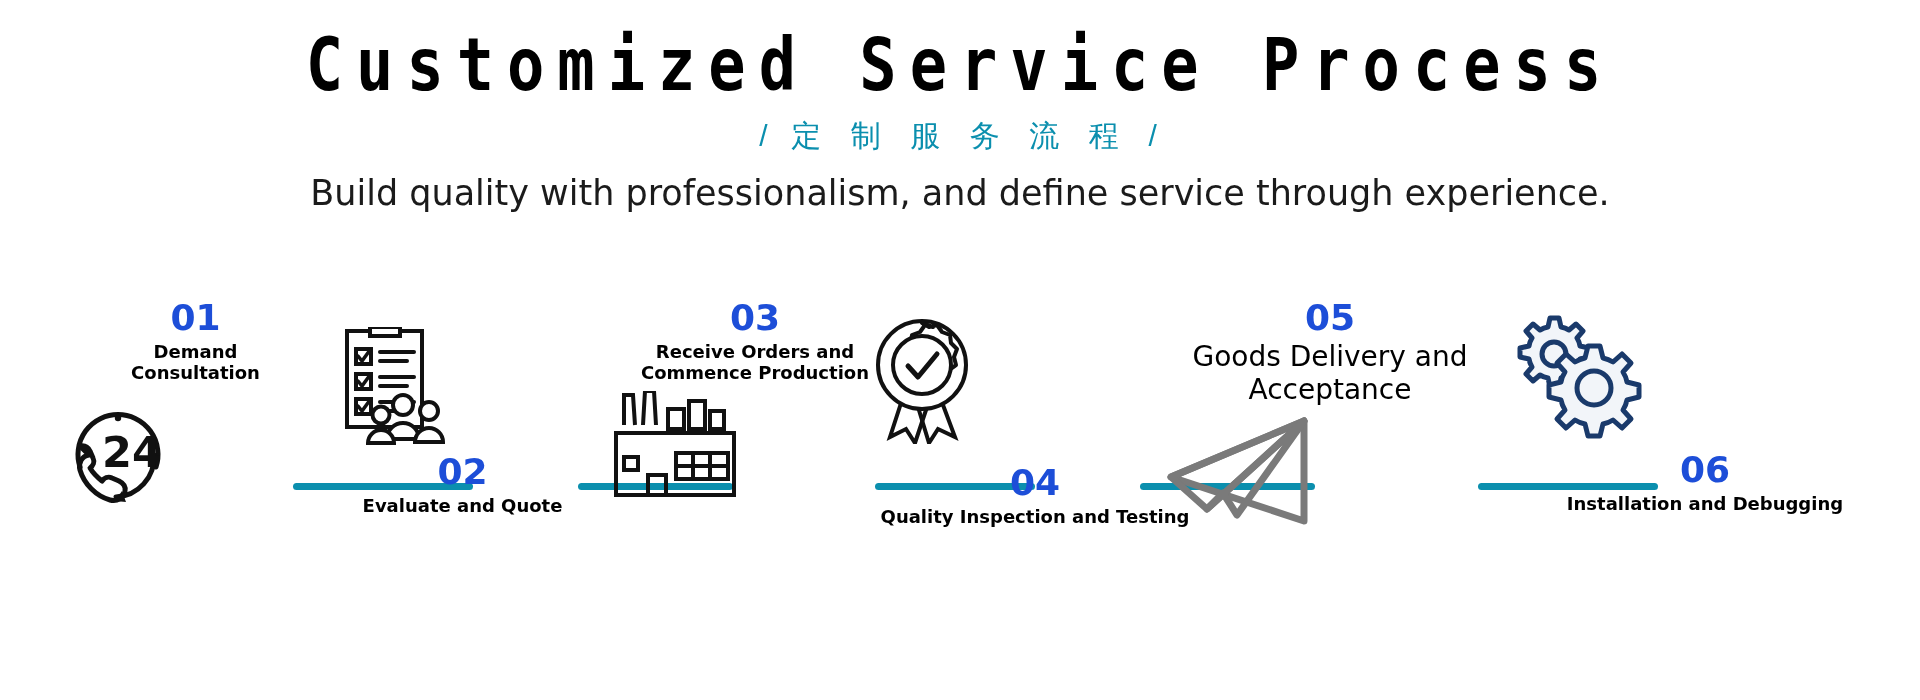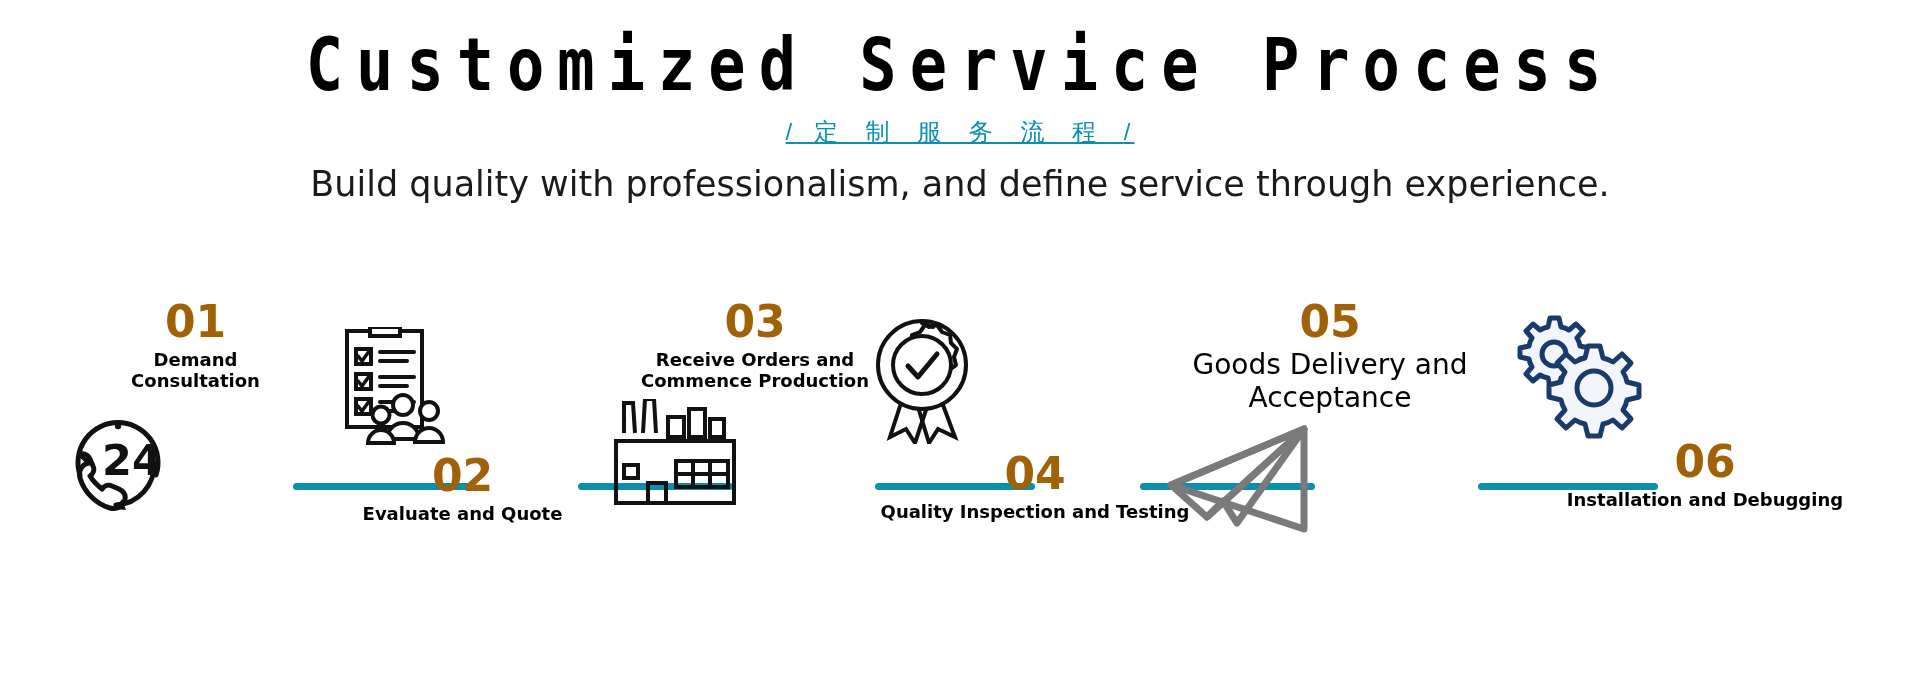--- a/index.html
+++ b/index.html
@@ -22,47 +22,46 @@
     letter-spacing: 13px;
     color: #000000;
     padding-top: 24px;
     transform: scaleY(1.18);
     transform-origin: top center;
     white-space: nowrap;
   }
 
   .sub-cn {
     margin-top: 30px;
-    font-size: 24px;
+    font-size: 30px;
     letter-spacing: 10px;
     color: #0b8fae;
     font-family: "DejaVu Sans", sans-serif;
     white-space: nowrap;
-    text-decoration: underline;
   }
   .sub-cn .slash { font-family: "Liberation Sans", sans-serif; letter-spacing: 4px; }
 
   .tagline {
     margin-top: 16px;
     font-size: 35px;
     color: #1b1b1b;
     font-family: "DejaVu Sans", sans-serif;
     font-weight: 400;
     white-space: nowrap;
   }
 
   
   .process { position: absolute; top: 300px; left: 0; width: 1920px; height: 400px; }
 
   .step { position: absolute; top: 0; }
 
   .num {
-    color: #a16207;
+    color: #1d4ed8;
     font-weight: 700;
-    font-size: 44px;
+    font-size: 36px;
     line-height: 1;
     font-family: "DejaVu Sans", sans-serif;
     text-align: center;
   }
   .caption {
     font-size: 18px;
     line-height: 1.17;
     color: #000000;
     font-weight: 700;
     font-family: "DejaVu Sans", sans-serif;
@@ -189,21 +188,21 @@
           <g fill="none" stroke="#111" stroke-width="4">
             <path d="M33 78 L20 118 L36 110 L45 124 L57 88"></path>
             <path d="M70 78 L85 118 L68 110 L59 124 L48 88"></path>
           </g>
           <circle cx="52" cy="46" r="44" fill="#fff" stroke="#111" stroke-width="4"></circle>
           <path d="M52 4 l7 4 l8 -2 l5 7 l8 3 l1 8 l6 6 l-3 8 l2 8 l-7 5 l-3 8 l-8 0 l-7 5 l-7 -5 l-8 0 l-3 -8 l-7 -5 l2 -8 l-3 -8 l6 -6 l1 -8 l8 -3 l5 -7 l8 2 z" fill="none" stroke="#111" stroke-width="4" stroke-linejoin="round"></path>
           <circle cx="52" cy="46" r="29" fill="#fff" stroke="#111" stroke-width="4"></circle>
           <path d="M38 47 l10 11 l19 -23" fill="none" stroke="#111" stroke-width="5" stroke-linecap="round" stroke-linejoin="round"></path>
         </svg>
       </div>
-      <div class="num" style="margin-top:12px;">04</div>
+      <div class="num" style="margin-top:25px;">04</div>
       <div class="caption">Quality Inspection and Testing</div>
     </div>
 
     <div class="step" style="left:1165px;width:330px;">
       <div class="num">05</div>
       <div class="caption light">Goods Delivery and Acceptance</div>
       <div class="icon-box" style="height:120px;margin-top:4px;">
         <svg width="155" height="112" viewBox="0 0 155 112">
           <g fill="none" stroke="#7a7a7a" stroke-width="7" stroke-linejoin="round" stroke-linecap="round">
             <path d="M6 62 L139 6 L139 106 Z"></path>
@@ -220,18 +219,18 @@
           <g fill="#f2f5f9" stroke="#1a3a6b" stroke-width="5" stroke-linejoin="round">
             <path d="M45 6 l9 0 l2 9 a22 22 0 0 1 8 3 l7 -6 l7 7 l-6 7 a22 22 0 0 1 3 8 l9 2 l0 9 l-9 2 a22 22 0 0 1 -3 8 l6 7 l-7 7 l-7 -6 a22 22 0 0 1 -8 3 l-2 9 l-9 0 l-2 -9 a22 22 0 0 1 -8 -3 l-7 6 l-7 -7 l6 -7 a22 22 0 0 1 -3 -8 l-9 -2 l0 -9 l9 -2 a22 22 0 0 1 3 -8 l-6 -7 l7 -7 l7 6 a22 22 0 0 1 8 -3 z"></path>
             <circle cx="49" cy="42" r="12"></circle>
           </g>
           <g fill="#f2f5f9" stroke="#1a3a6b" stroke-width="5" stroke-linejoin="round">
             <path d="M83 34 l12 0 l3 12 a28 28 0 0 1 10 4 l9 -8 l9 9 l-8 9 a28 28 0 0 1 4 10 l12 3 l0 12 l-12 3 a28 28 0 0 1 -4 10 l8 9 l-9 9 l-9 -8 a28 28 0 0 1 -10 4 l-3 12 l-12 0 l-3 -12 a28 28 0 0 1 -10 -4 l-9 8 l-9 -9 l8 -9 a28 28 0 0 1 -4 -10 l-12 -3 l0 -12 l12 -3 a28 28 0 0 1 4 -10 l-8 -9 l9 -9 l9 8 a28 28 0 0 1 10 -4 z"></path>
             <circle cx="89" cy="76" r="17"></circle>
           </g>
         </svg>
       </div>
-      <div class="num" style="">06</div>
+      <div class="num" style="margin-top:12px;">06</div>
       <div class="caption">Installation and Debugging</div>
     </div>
 
   </div>
 </div>
 
 </body></html>

